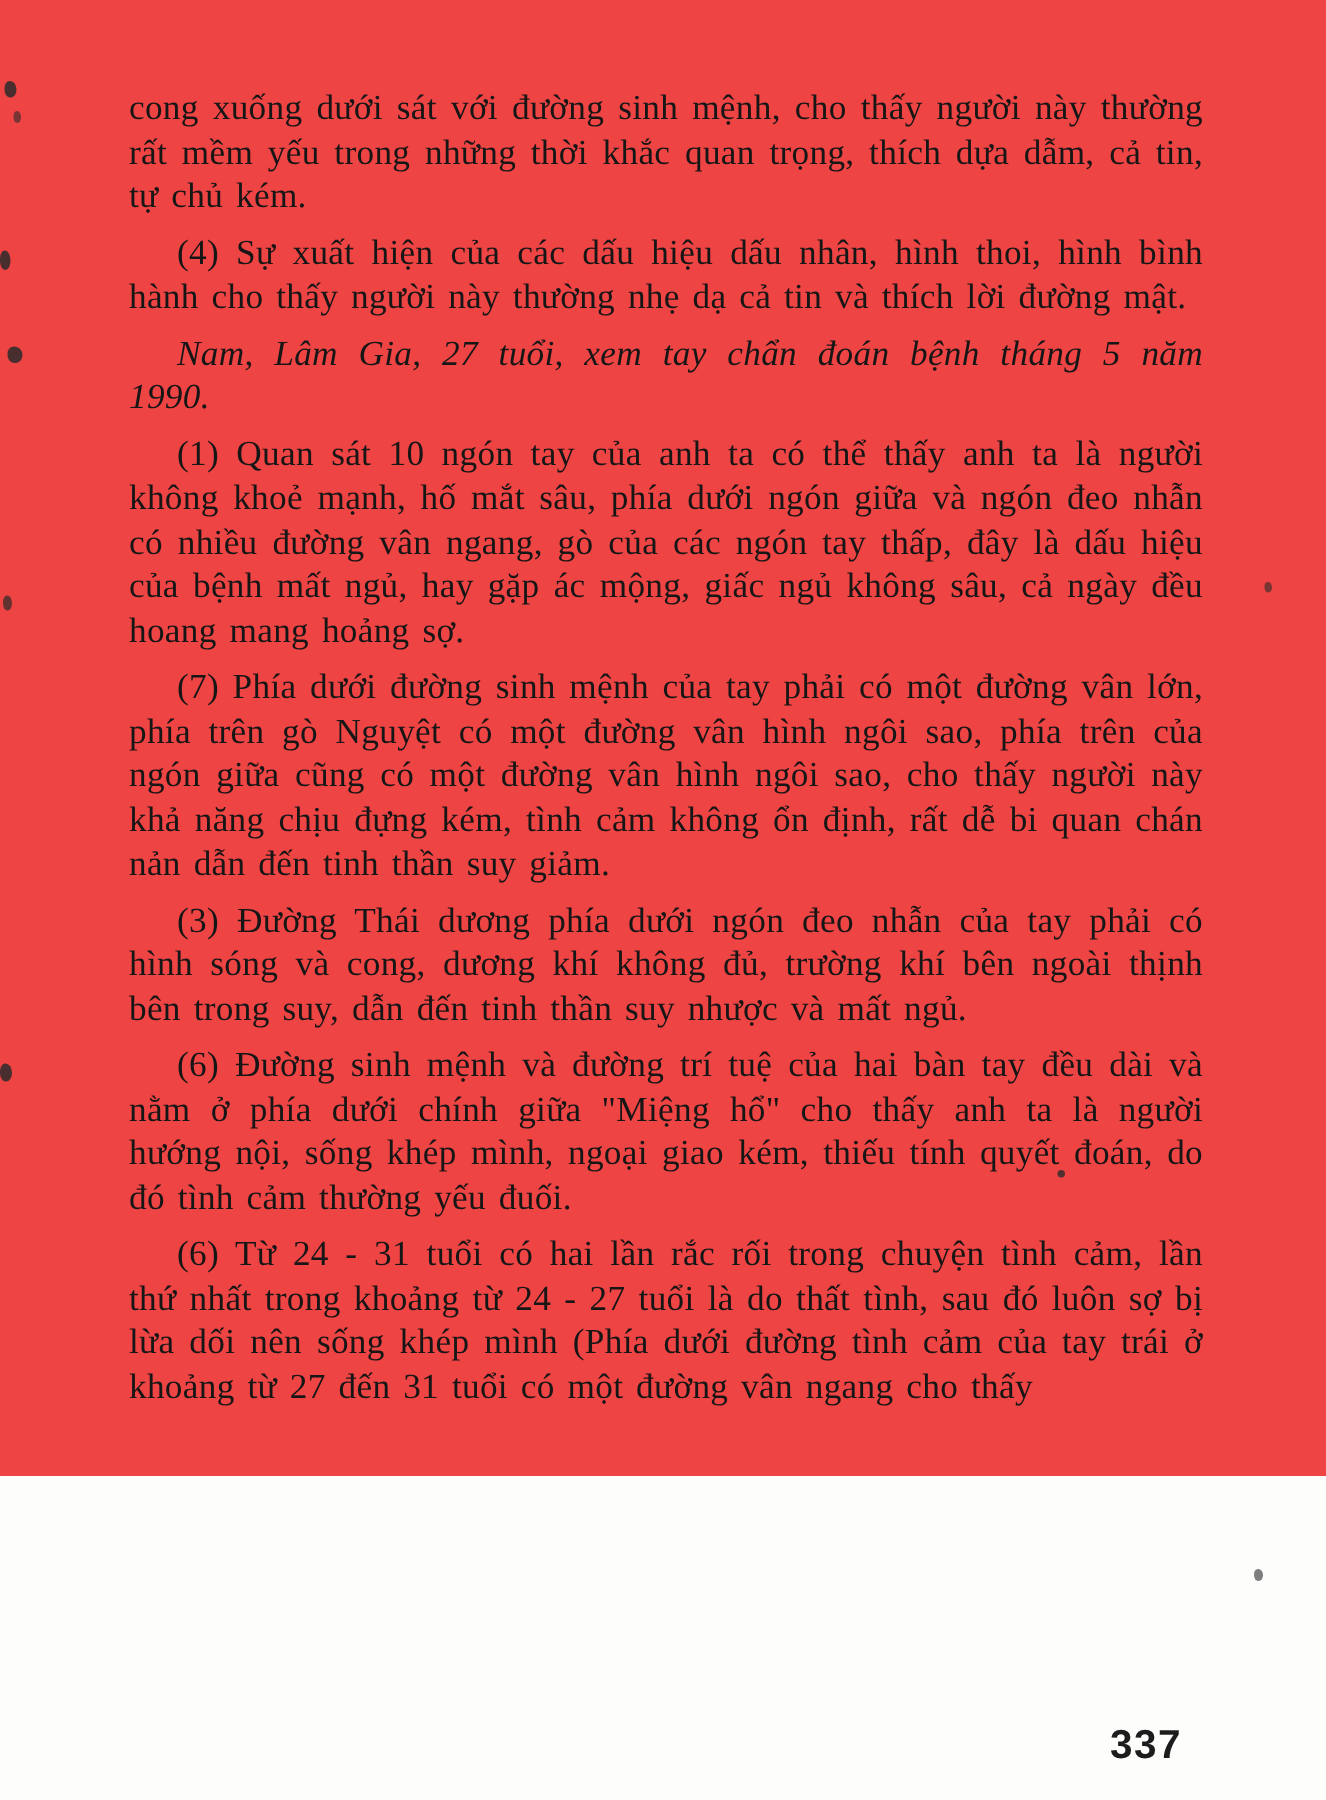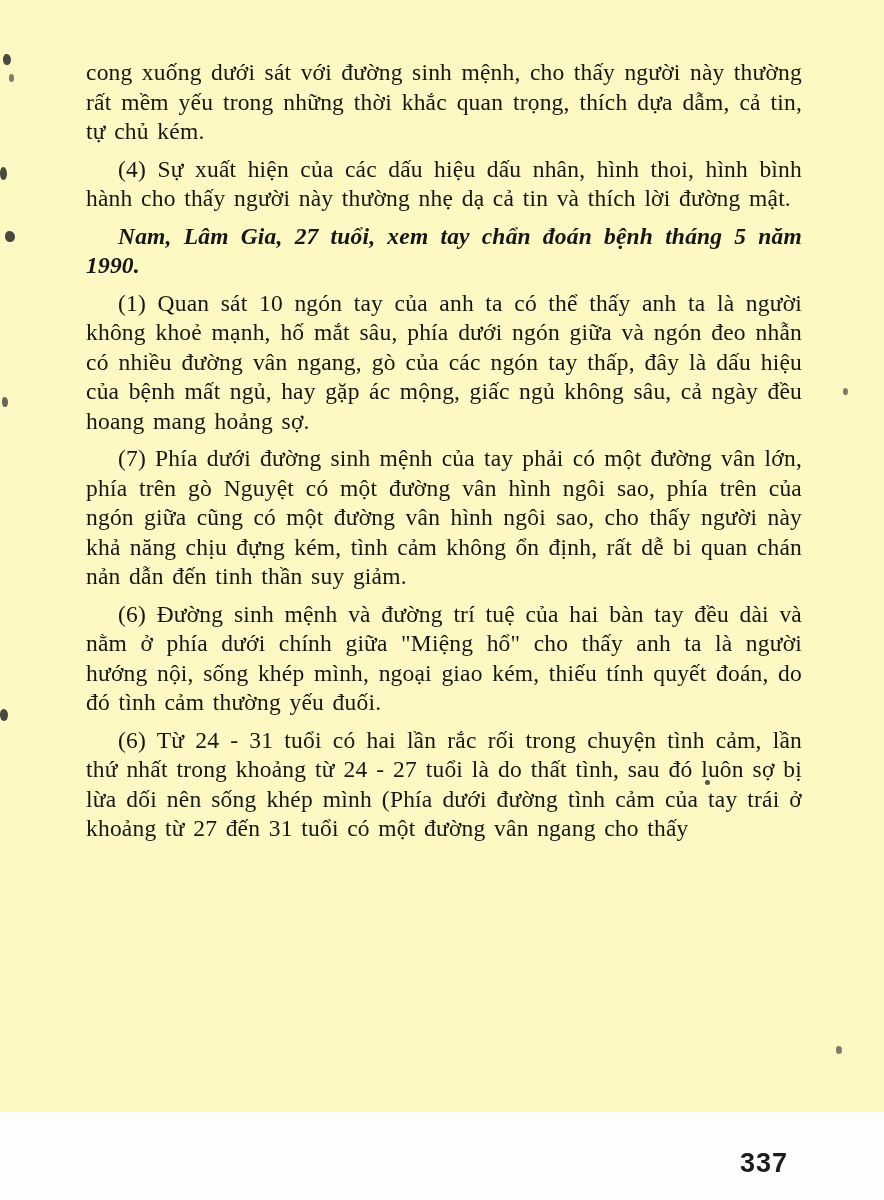--- a/index.html
+++ b/index.html
@@ -7,22 +7,22 @@
     padding: 0;
     width: 884px;
     height: 1200px;
     background: #fdfdfc;
     overflow: hidden;
     font-family: "Liberation Serif", "DejaVu Serif", serif;
   }
   .page {
     position: relative;
     width: 884px;
-    height: 1112px;
-    background: #fef9c3;
+    height: 984px;
+    background: #ef4444;
   }
   .text-block {
     position: absolute;
     left: 86px;
     top: 58px;
     width: 716px;
     color: #161616;
     font-size: 23.5px;
     line-height: 29.5px;
     text-align: justify;
@@ -32,21 +32,21 @@
     font-weight: 500;
   }
   .text-block p {
     margin: 0 0 8px 0;
     text-indent: 32px;
   }
   .text-block p.cont {
     text-indent: 0;
   }
   .text-block p.heading {
-    font-weight: bold;
+    font-weight: normal;
     font-style: italic;
     word-spacing: 4px;
   }
   .text-block p.bracket {
     font-style: italic;
     word-spacing: 2px;
   }
   .page-number {
     position: absolute;
     left: 736px;
@@ -79,20 +79,21 @@
 <body>
 
 <div class="page">
 
   <main class="text-block">
     <p class="cont">cong xuống dưới sát với đường sinh mệnh, cho thấy người này thường rất mềm yếu trong những thời khắc quan trọng, thích dựa dẫm, cả tin, tự chủ kém.</p>
     <p class="body-p">(4) Sự xuất hiện của các dấu hiệu dấu nhân, hình thoi, hình bình hành cho thấy người này thường nhẹ dạ cả tin và thích lời đường mật.</p>
     <p class="heading">Nam, Lâm Gia, 27 tuổi, xem tay chẩn đoán bệnh tháng 5 năm 1990.</p>
     <p class="body-p">(1) Quan sát 10 ngón tay của anh ta có thể thấy anh ta là người không khoẻ mạnh, hố mắt sâu, phía dưới ngón giữa và ngón đeo nhẫn có nhiều đường vân ngang, gò của các ngón tay thấp, đây là dấu hiệu của bệnh mất ngủ, hay gặp ác mộng, giấc ngủ không sâu, cả ngày đều hoang mang hoảng sợ.</p>
     <p class="body-p">(7) Phía dưới đường sinh mệnh của tay phải có một đường vân lớn, phía trên gò Nguyệt có một đường vân hình ngôi sao, phía trên của ngón giữa cũng có một đường vân hình ngôi sao, cho thấy người này khả năng chịu đựng kém, tình cảm không ổn định, rất dễ bi quan chán nản dẫn đến tinh thần suy giảm.</p>
+    <p class="body-p">(3) Đường Thái dương phía dưới ngón đeo nhẫn của tay phải có hình sóng và cong, dương khí không đủ, trường khí bên ngoài thịnh bên trong suy, dẫn đến tinh thần suy nhược và mất ngủ.</p>
     <p class="body-p">(6) Đường sinh mệnh và đường trí tuệ của hai bàn tay đều dài và nằm ở phía dưới chính giữa "Miệng hổ" cho thấy anh ta là người hướng nội, sống khép mình, ngoại giao kém, thiếu tính quyết đoán, do đó tình cảm thường yếu đuối.</p>
     <p class="body-p">(6) Từ 24 - 31 tuổi có hai lần rắc rối trong chuyện tình cảm, lần thứ nhất trong khoảng từ 24 - 27 tuổi là do thất tình, sau đó luôn sợ bị lừa dối nên sống khép mình (Phía dưới đường tình cảm của tay trái ở khoảng từ 27 đến 31 tuổi có một đường vân ngang cho thấy</p>
   </main>
 
   <div class="page-number">337</div>
 
   <span class="speck s1"></span>
   <span class="speck s2"></span>
   <span class="speck s3"></span>
   <span class="speck s4"></span>

